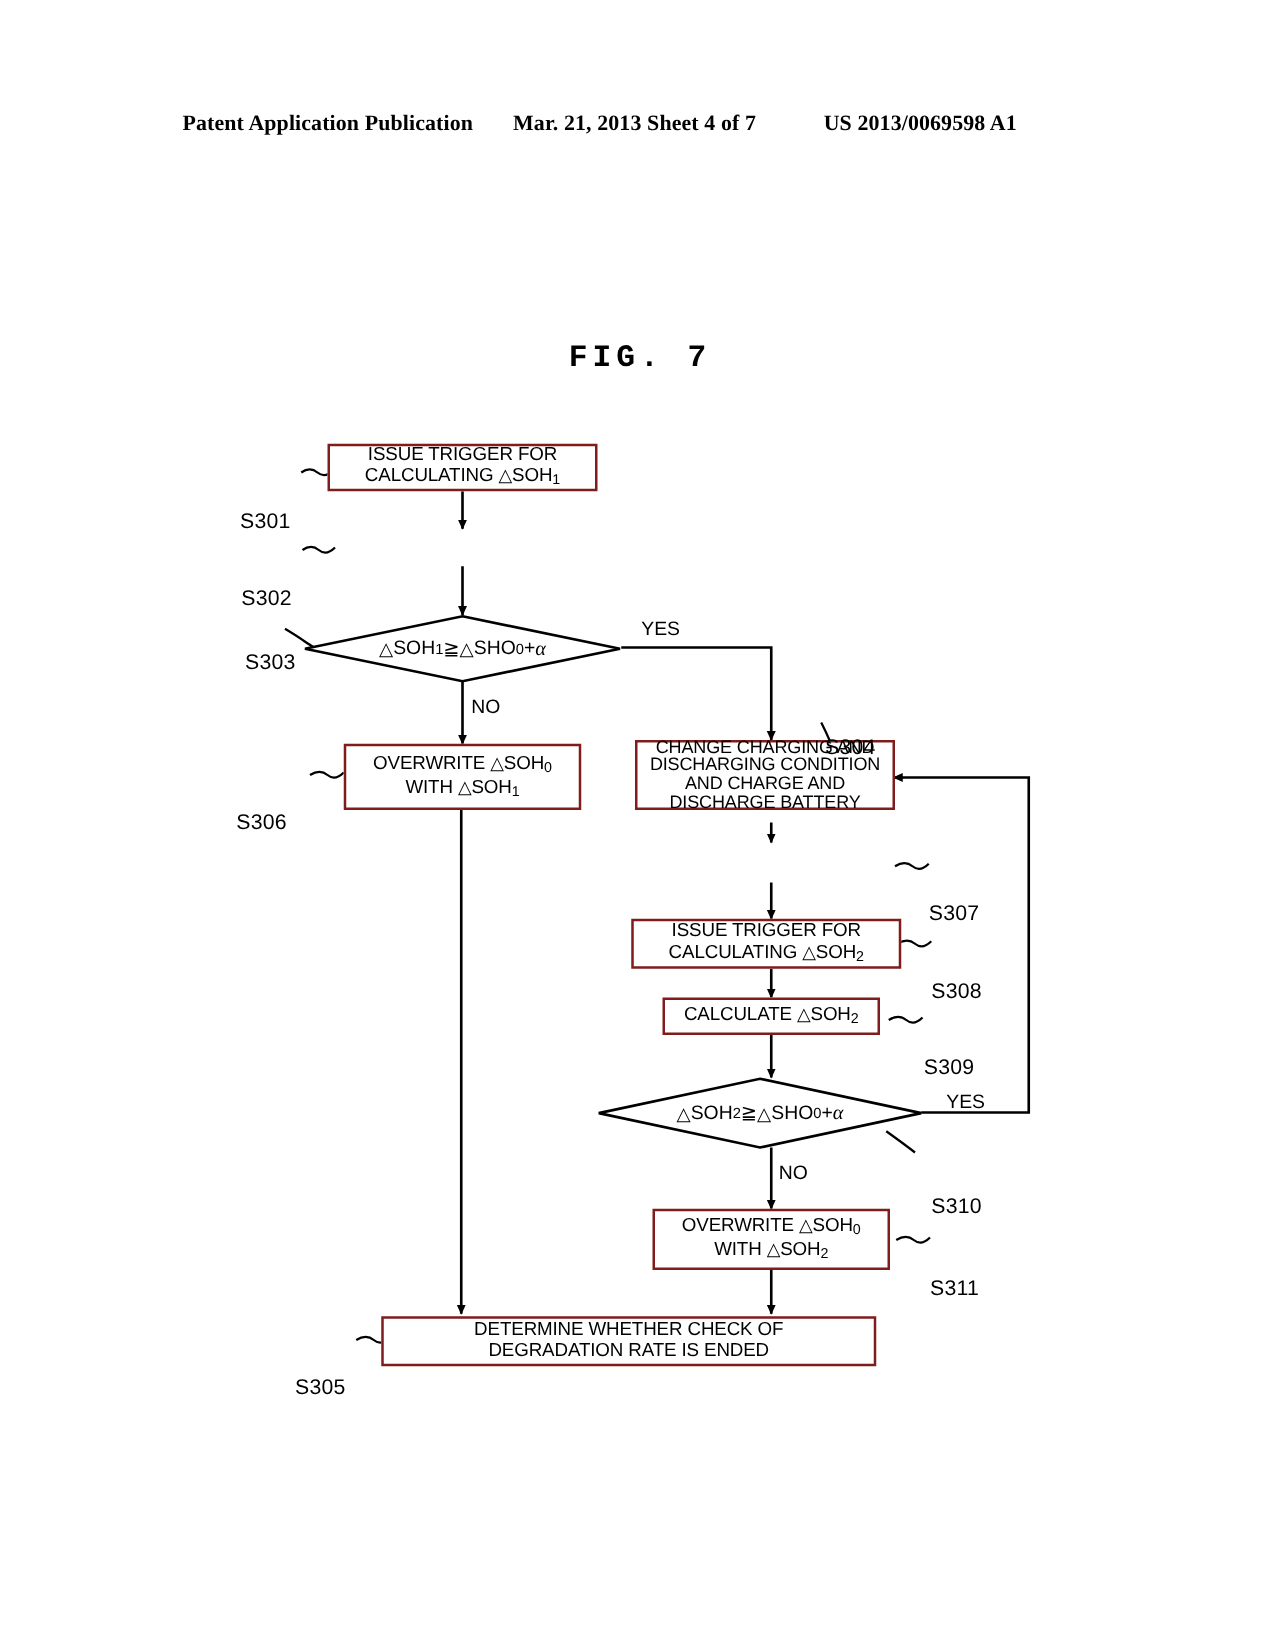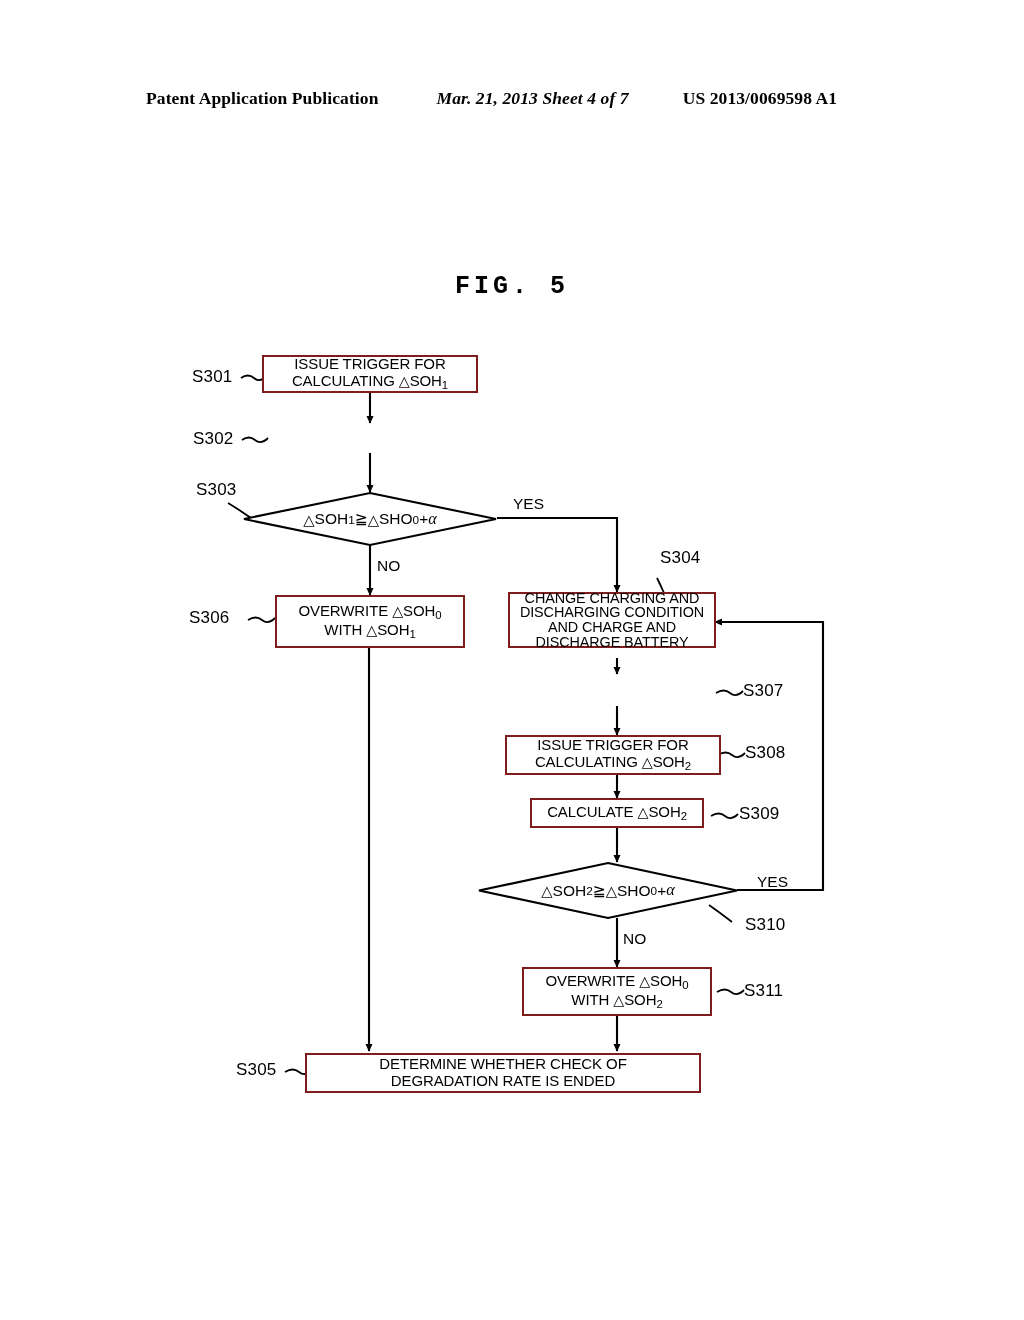--- a/index.html
+++ b/index.html
@@ -26,21 +26,21 @@
     height: 24px;
     font-family: "Liberation Serif", serif;
     font-weight: bold;
     font-size: 17.5px;
     letter-spacing: 0.1px;
     white-space: nowrap;
     display: flex;
     align-items: flex-start;
   }
   .hdr-pub   { }
-  .hdr-date  { margin-left: 58px; font-style: italic; }
+  .hdr-date  { margin-left: 32px; }
   .hdr-num   { margin-left: 54px; }
 
   
   .fig-title {
     position: absolute;
     top: 272px;
     left: 0;
     width: 1024px;
     text-align: center;
     font-family: "Liberation Mono", monospace;
@@ -96,20 +96,21 @@
     font-size: 15.5px;
     white-space: nowrap;
   }
 
   .step-tag {
     position: absolute;
     font-family: "Liberation Sans", sans-serif;
     font-size: 17px;
     letter-spacing: 0.2px;
     white-space: nowrap;
+    margin-top: 40px;
   }
 
   .branch-label {
     position: absolute;
     font-family: "Liberation Sans", sans-serif;
     font-size: 15.5px;
     white-space: nowrap;
   }
 
   .sub { font-size: 0.76em; vertical-align: -0.22em; }
@@ -118,21 +119,21 @@
 </style>
 </head>
 <body>
 
 <div class="page-header">
   <span class="hdr-pub">Patent Application Publication</span>
   <span class="hdr-date">Mar. 21, 2013  Sheet 4 of 7</span>
   <span class="hdr-num">US 2013/0069598 A1</span>
 </div>
 
-<div class="fig-title">FIG. 5</div>
+<div class="fig-title">FIG. 7</div>
 
 <div id="flow">
 
   <svg width="1024" height="1320" style="position:absolute;top:0;left:0;">
     <defs>
       <marker id="arrow" markerWidth="9" markerHeight="9" refX="7.2" refY="3.6" orient="auto" markerUnits="userSpaceOnUse">
         <path d="M0,0 L8,3.6 L0,7.2 z" fill="#000"></path>
       </marker>
     </defs>
     <g stroke="#000" stroke-width="2.1" fill="none">

